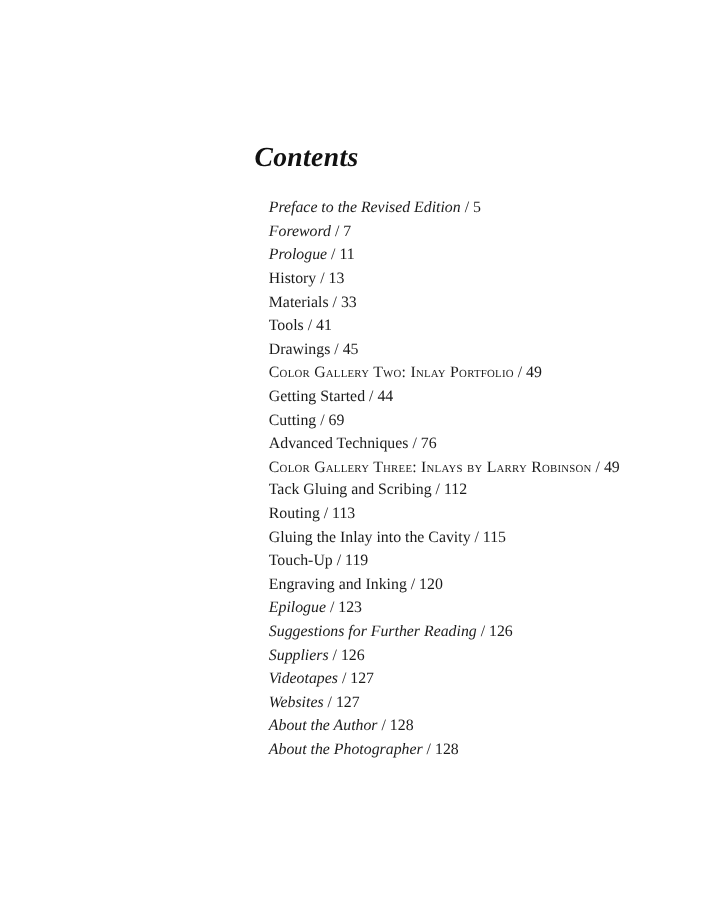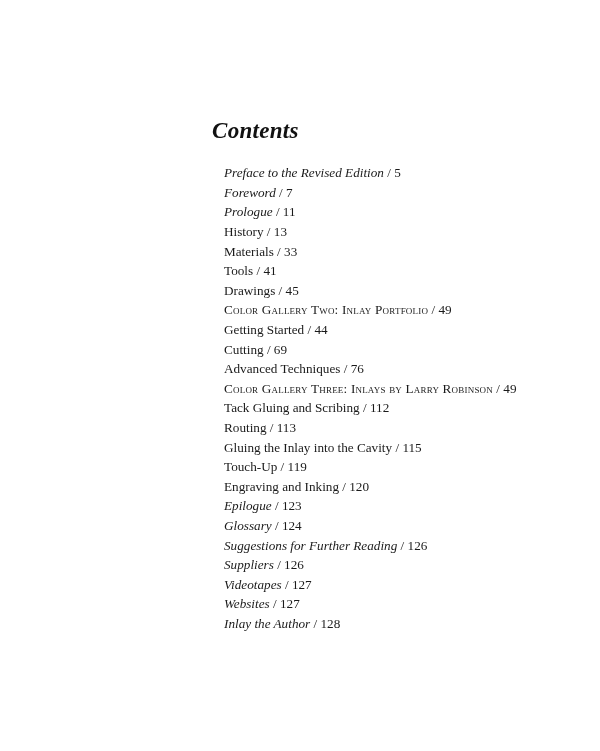--- a/index.html
+++ b/index.html
@@ -83,21 +83,21 @@
         <li class="toc-item"><span class="label">Getting Started</span><span class="sep"> / </span><span class="page-num">44</span></li>
         <li class="toc-item"><span class="label">Cutting</span><span class="sep"> / </span><span class="page-num">69</span></li>
         <li class="toc-item"><span class="label">Advanced Techniques</span><span class="sep"> / </span><span class="page-num">76</span></li>
         <li class="toc-item smallcaps"><span class="label">Color Gallery Three: Inlays by Larry Robinson</span><span class="sep"> / </span><span class="page-num">49</span></li>
         <li class="toc-item"><span class="label">Tack Gluing and Scribing</span><span class="sep"> / </span><span class="page-num">112</span></li>
         <li class="toc-item"><span class="label">Routing</span><span class="sep"> / </span><span class="page-num">113</span></li>
         <li class="toc-item"><span class="label">Gluing the Inlay into the Cavity</span><span class="sep"> / </span><span class="page-num">115</span></li>
         <li class="toc-item"><span class="label">Touch-Up</span><span class="sep"> / </span><span class="page-num">119</span></li>
         <li class="toc-item"><span class="label">Engraving and Inking</span><span class="sep"> / </span><span class="page-num">120</span></li>
         <li class="toc-item italic"><span class="label">Epilogue</span><span class="sep"> / </span><span class="page-num">123</span></li>
-        <li class="toc-item italic"><span class="label">Glossary</span><span class="sep"> / </span><span class="page-num">124</span></li>
         <li class="toc-item italic"><span class="label">Suggestions for Further Reading</span><span class="sep"> / </span><span class="page-num">126</span></li>
         <li class="toc-item italic"><span class="label">Suppliers</span><span class="sep"> / </span><span class="page-num">126</span></li>
         <li class="toc-item italic"><span class="label">Videotapes</span><span class="sep"> / </span><span class="page-num">127</span></li>
         <li class="toc-item italic"><span class="label">Websites</span><span class="sep"> / </span><span class="page-num">127</span></li>
-        <li class="toc-item italic"><span class="label">Inlay the Author</span><span class="sep"> / </span><span class="page-num">128</span></li>
+        <li class="toc-item italic"><span class="label">About the Author</span><span class="sep"> / </span><span class="page-num">128</span></li>
+        <li class="toc-item italic"><span class="label">About the Photographer</span><span class="sep"> / </span><span class="page-num">128</span></li>
       </ul>
   </div>
 </div>
 
 </body></html>

